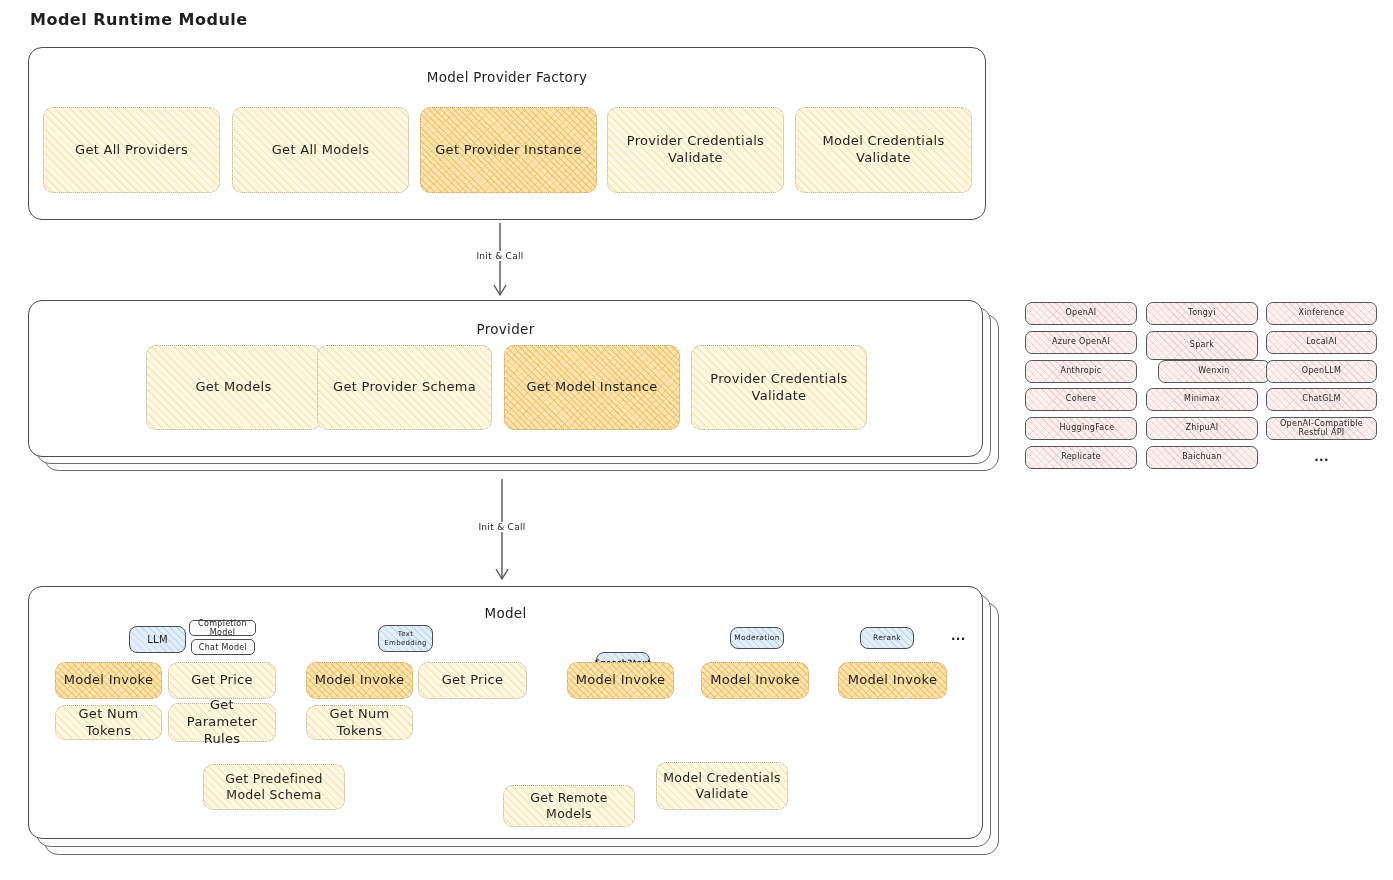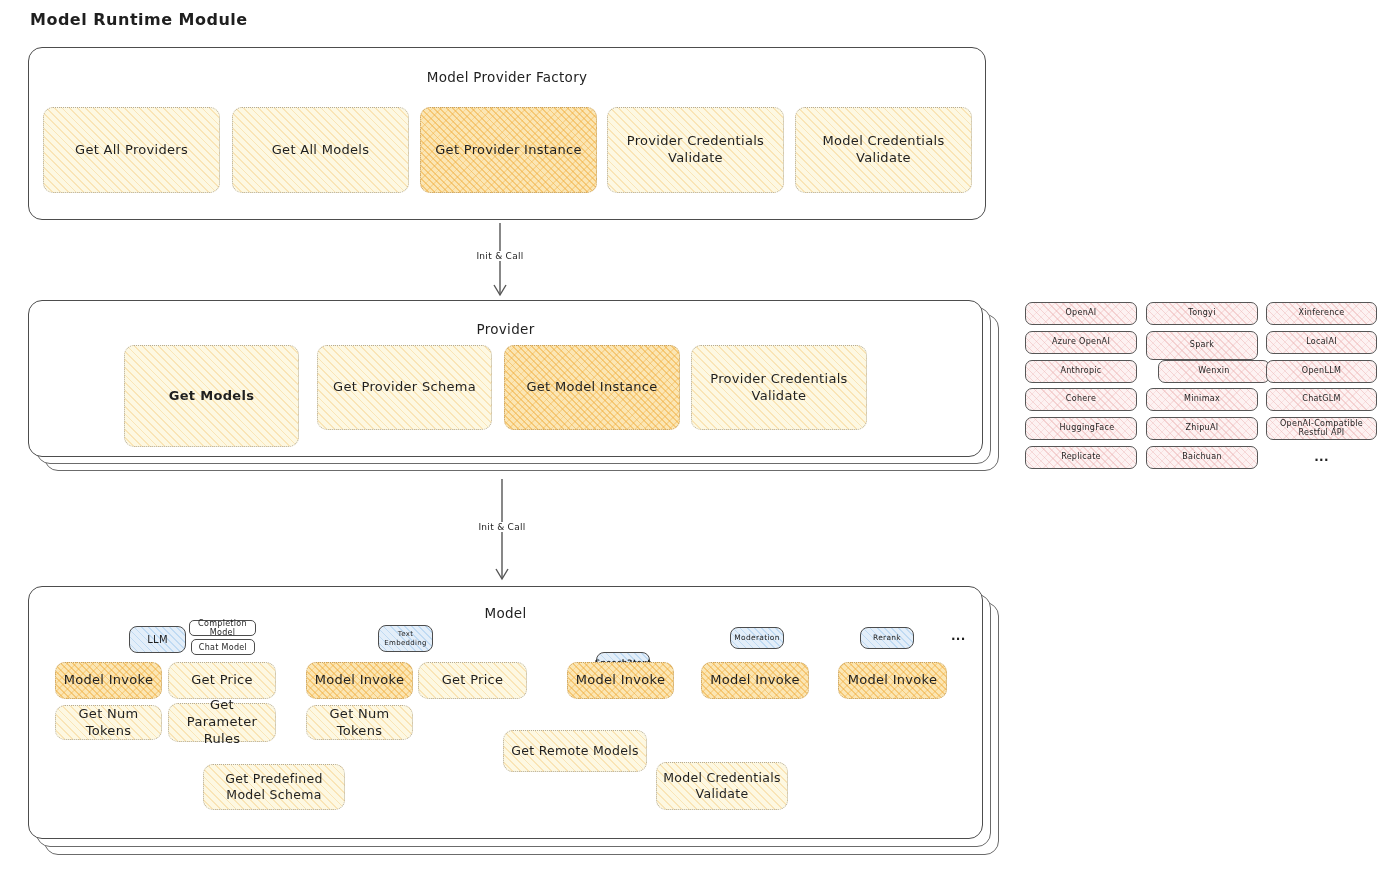--- a/index.html
+++ b/index.html
@@ -58,21 +58,21 @@
     <line x1="11" y1="0" x2="11" y2="71" stroke="#555" stroke-width="1.4"></line>
     <polyline points="5,62 11,72 17,62" fill="none" stroke="#555" stroke-width="1.4"></polyline>
   </svg>
   <span class="flow-label" style="left:500px;top:251px;">Init &amp; Call</span>
 
   <div class="panel-back" style="left:44px;top:314px;width:955px;height:157px;"></div>
   <div class="panel-back" style="left:36px;top:307px;width:955px;height:157px;"></div>
   <div class="panel" style="left:28px;top:300px;width:955px;height:157px;">
     <div class="panel-title" style="top:20px;">Provider</div>
   </div>
-  <div class="btn hy" style="left:124px;top:345px;width:175px;height:102px;font-weight:bold;">Get Models</div>
+  <div class="btn hy" style="left:146px;top:345px;width:175px;height:85px;">Get Models</div>
   <div class="btn hy" style="left:317px;top:345px;width:175px;height:85px;">Get Provider Schema</div>
   <div class="btn hh" style="left:504px;top:345px;width:176px;height:85px;">Get Model Instance</div>
   <div class="btn hy" style="left:691px;top:345px;width:176px;height:85px;">Provider Credentials Validate</div>
 
   <div class="cell" style="left:1025px;top:302px;width:112px;height:23px;">OpenAI</div>
   <div class="cell" style="left:1146px;top:302px;width:112px;height:23px;">Tongyi</div>
   <div class="cell" style="left:1266px;top:302px;width:111px;height:23px;">Xinference</div>
   <div class="cell" style="left:1025px;top:331px;width:112px;height:23px;">Azure OpenAI</div>
   <div class="cell" style="left:1146px;top:331px;width:112px;height:29px;">Spark</div>
   <div class="cell" style="left:1266px;top:331px;width:111px;height:23px;">LocalAI</div>
@@ -116,16 +116,16 @@
   <div class="btn hy" style="left:418px;top:662px;width:109px;height:37px;">Get Price</div>
   <div class="btn hh" style="left:567px;top:662px;width:107px;height:37px;">Model Invoke</div>
   <div class="btn hh" style="left:701px;top:662px;width:108px;height:37px;">Model Invoke</div>
   <div class="btn hh" style="left:838px;top:662px;width:109px;height:37px;">Model Invoke</div>
 
   <div class="btn hy" style="left:55px;top:705px;width:107px;height:35px;">Get Num Tokens</div>
   <div class="btn hy" style="left:168px;top:703px;width:108px;height:39px;">Get Parameter Rules</div>
   <div class="btn hy" style="left:306px;top:705px;width:107px;height:35px;">Get Num Tokens</div>
 
   <div class="btn hy" style="left:203px;top:764px;width:142px;height:46px;font-size:12.5px;">Get Predefined Model Schema</div>
-  <div class="btn hy" style="left:503px;top:730px;width:144px;height:42px;font-size:12.5px;">Get Remote Models</div>
+  <div class="btn hy" style="left:503px;top:785px;width:132px;height:42px;font-size:12.5px;">Get Remote Models</div>
   <div class="btn hy" style="left:656px;top:762px;width:132px;height:48px;font-size:12.5px;">Model Credentials Validate</div>
 
 </div>
 
 </body></html>

